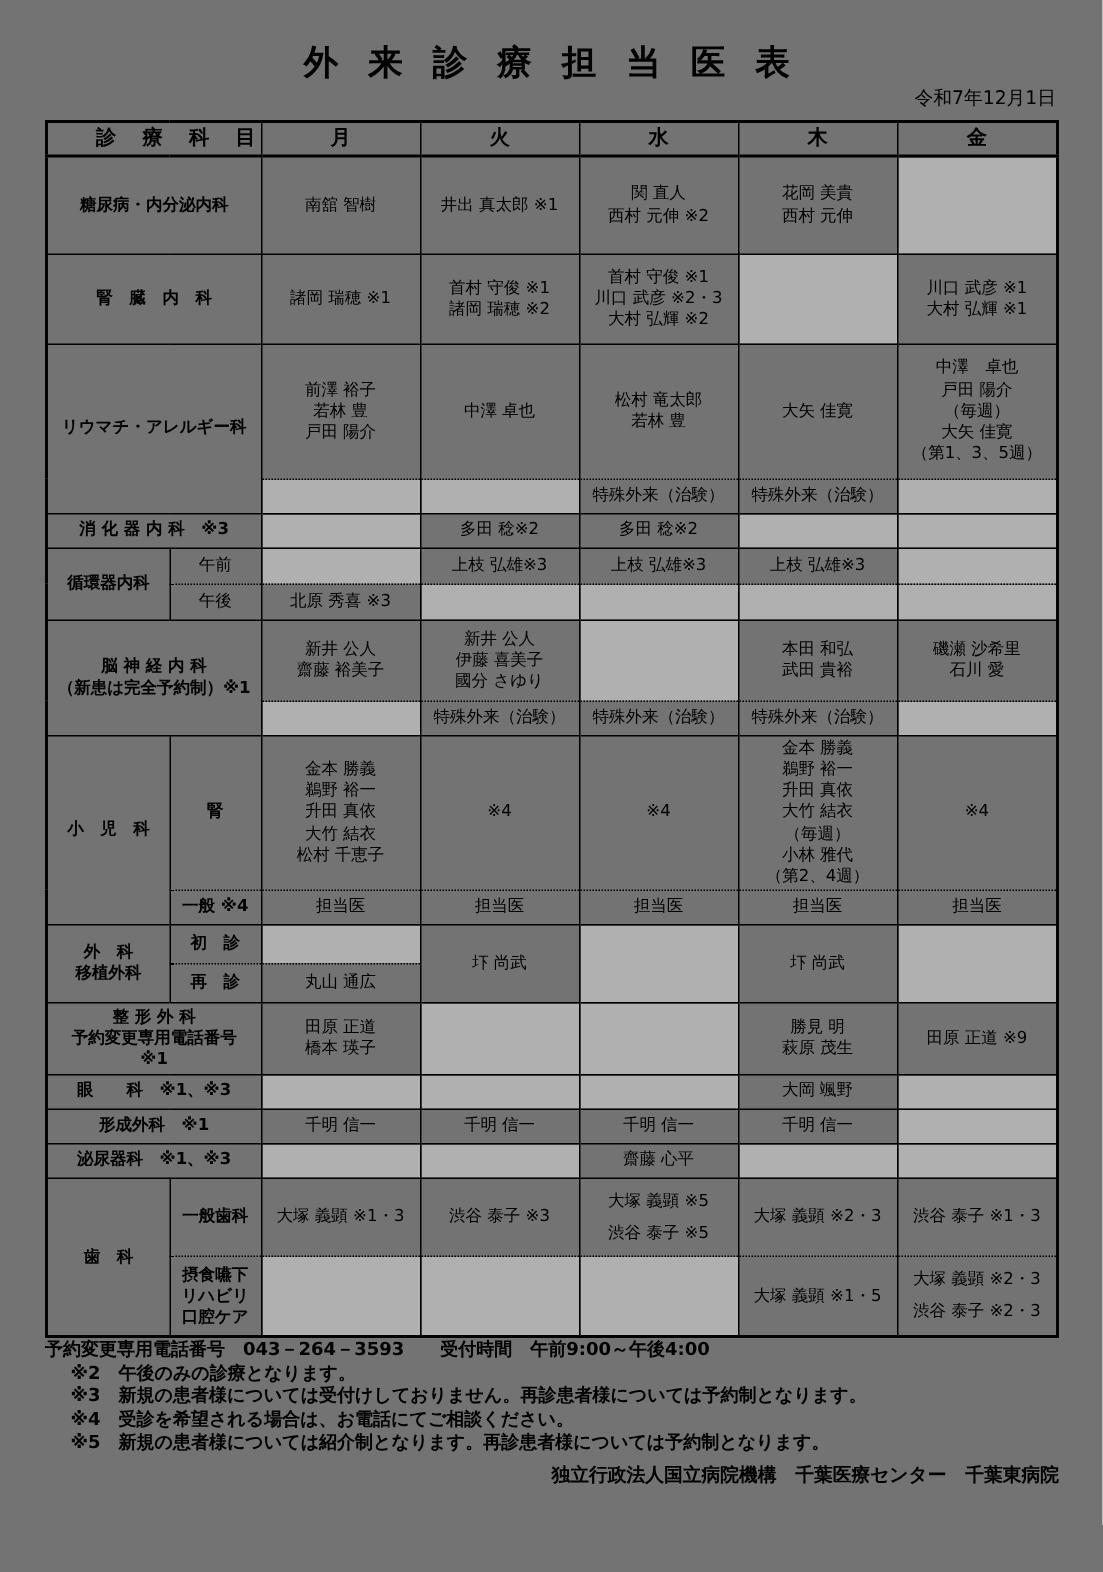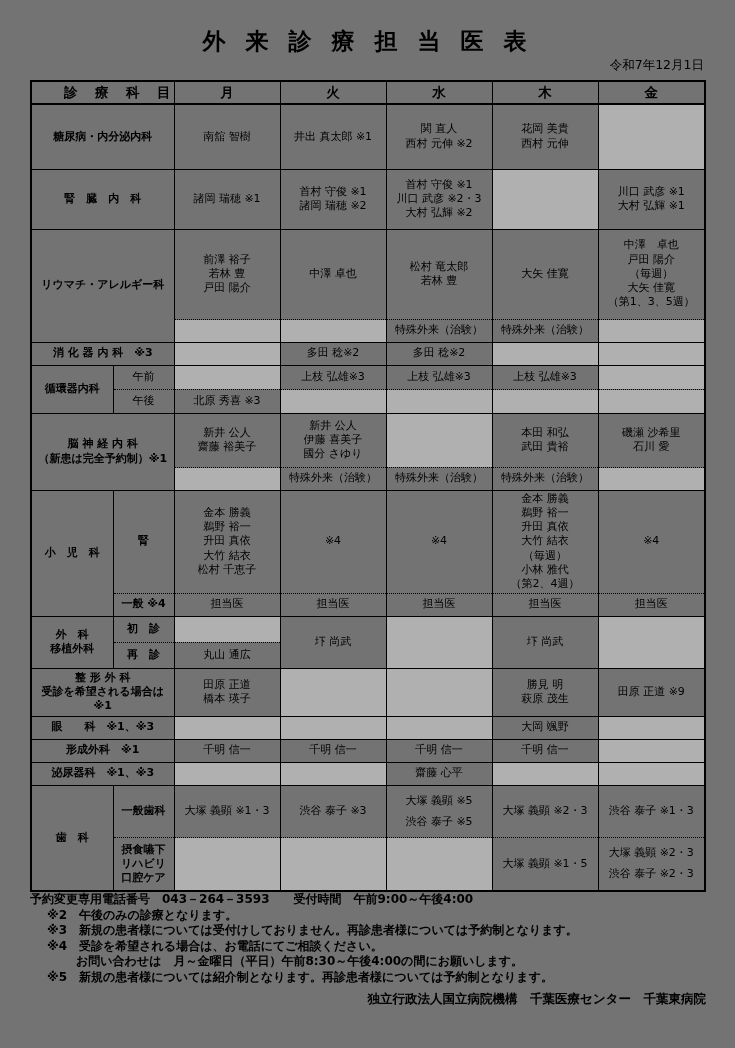--- a/index.html
+++ b/index.html
@@ -362,21 +362,21 @@
           <td class="sublabel">
             <div>再　診</div>
           </td>
           <td>
             <div>丸山 通広</div>
           </td>
         </tr>
         <tr style="height: 48px;">
           <td colspan="2" class="label">
             <div>整 形 外 科</div>
-            <div>受診を希望される場合は</div>
+            <div>予約変更専用電話番号</div>
             <div>※1</div>
           </td>
           <td>
             <div>田原 正道</div>
             <div>橋本 瑛子</div>
           </td>
           <td class="gray"></td>
           <td class="gray"></td>
           <td>
             <div>勝見 明</div>
@@ -470,18 +470,17 @@
           </td>
         </tr>
       </tbody>
   </table>
 
   <div class="footer">
     <div class="fline">予約変更専用電話番号　043－264－3593　　受付時間　午前9:00～午後4:00</div>
     <div class="fline note">※2　午後のみの診療となります。</div>
     <div class="fline note">※3　新規の患者様については受付けしておりません。再診患者様については予約制となります。</div>
     <div class="fline note">※4　受診を希望される場合は、お電話にてご相談ください。</div>
-    <div class="fline note indent2">お問い合わせは　月～金曜日（平日）午前8:30～午後4:00の間にお願いします。</div>
     <div class="fline note">※5　新規の患者様については紹介制となります。再診患者様については予約制となります。</div>
     <div class="signature">独立行政法人国立病院機構　千葉医療センター　千葉東病院</div>
   </div>
 
 </div>
 
 </body></html>

